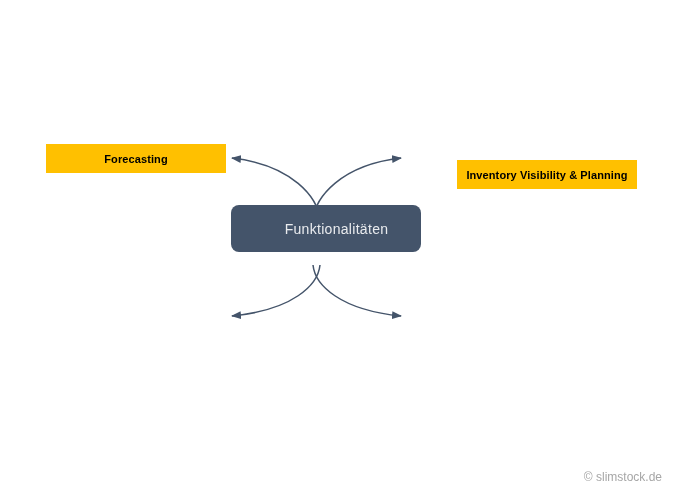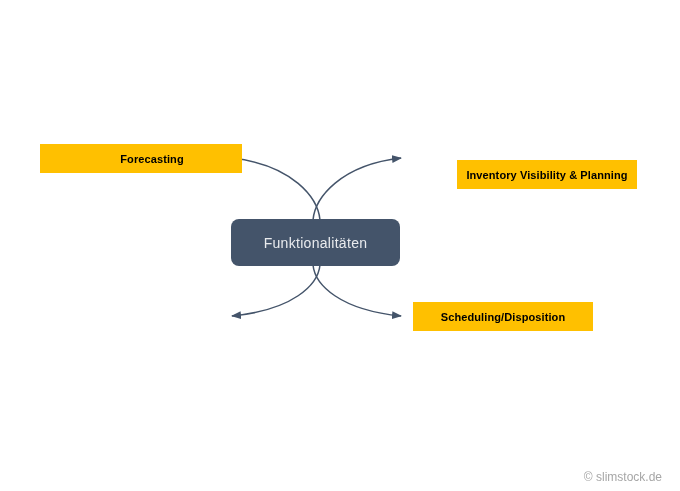--- a/index.html
+++ b/index.html
@@ -36,36 +36,37 @@
     background:var(--node-fill);
     color:var(--node-text);
     font-size:11px;
     font-weight:bold;
     display:flex;
     align-items:center;
     justify-content:center;
     text-align:center;
     letter-spacing:0.1px;
   }
-  .node.top-left{left:40px;top:144px;padding-left:22px;}
+  .node.top-left{left:46px;top:144px;}
   .node.top-right{left:413px;top:160px;margin-left:44px;}
   .node.bottom-left{left:38px;top:302px;}
   .node.bottom-right{left:413px;top:302px;}
   .center-node{
     position:absolute;
-    left:231px;top:219px;
+    left:231px;top:205px;
     width:169px;height:47px;
     background:var(--center-fill);
     border-radius:8px;
     color:var(--center-text);
     font-size:14px;
     display:flex;
     align-items:center;
     justify-content:center;
     letter-spacing:0.3px;
+    padding-left:21px;
   }
   .footer{
     position:absolute;
     right:18px;
     bottom:7px;
     font-size:12px;
     color:var(--footer-text);
   }
 </style>
 </head>
@@ -91,19 +92,16 @@
 
   <div class="node top-right">
     <span>Inventory Visibility &amp; Planning</span>
   </div>
 
   <div class="center-node">
     <span>Funktionalitäten</span>
   </div>
 
 
-  <div class="node bottom-right">
-    <span>Scheduling/Disposition</span>
-  </div>
 
   <div class="footer">© slimstock.de</div>
 
 </div>
 
 </body></html>

